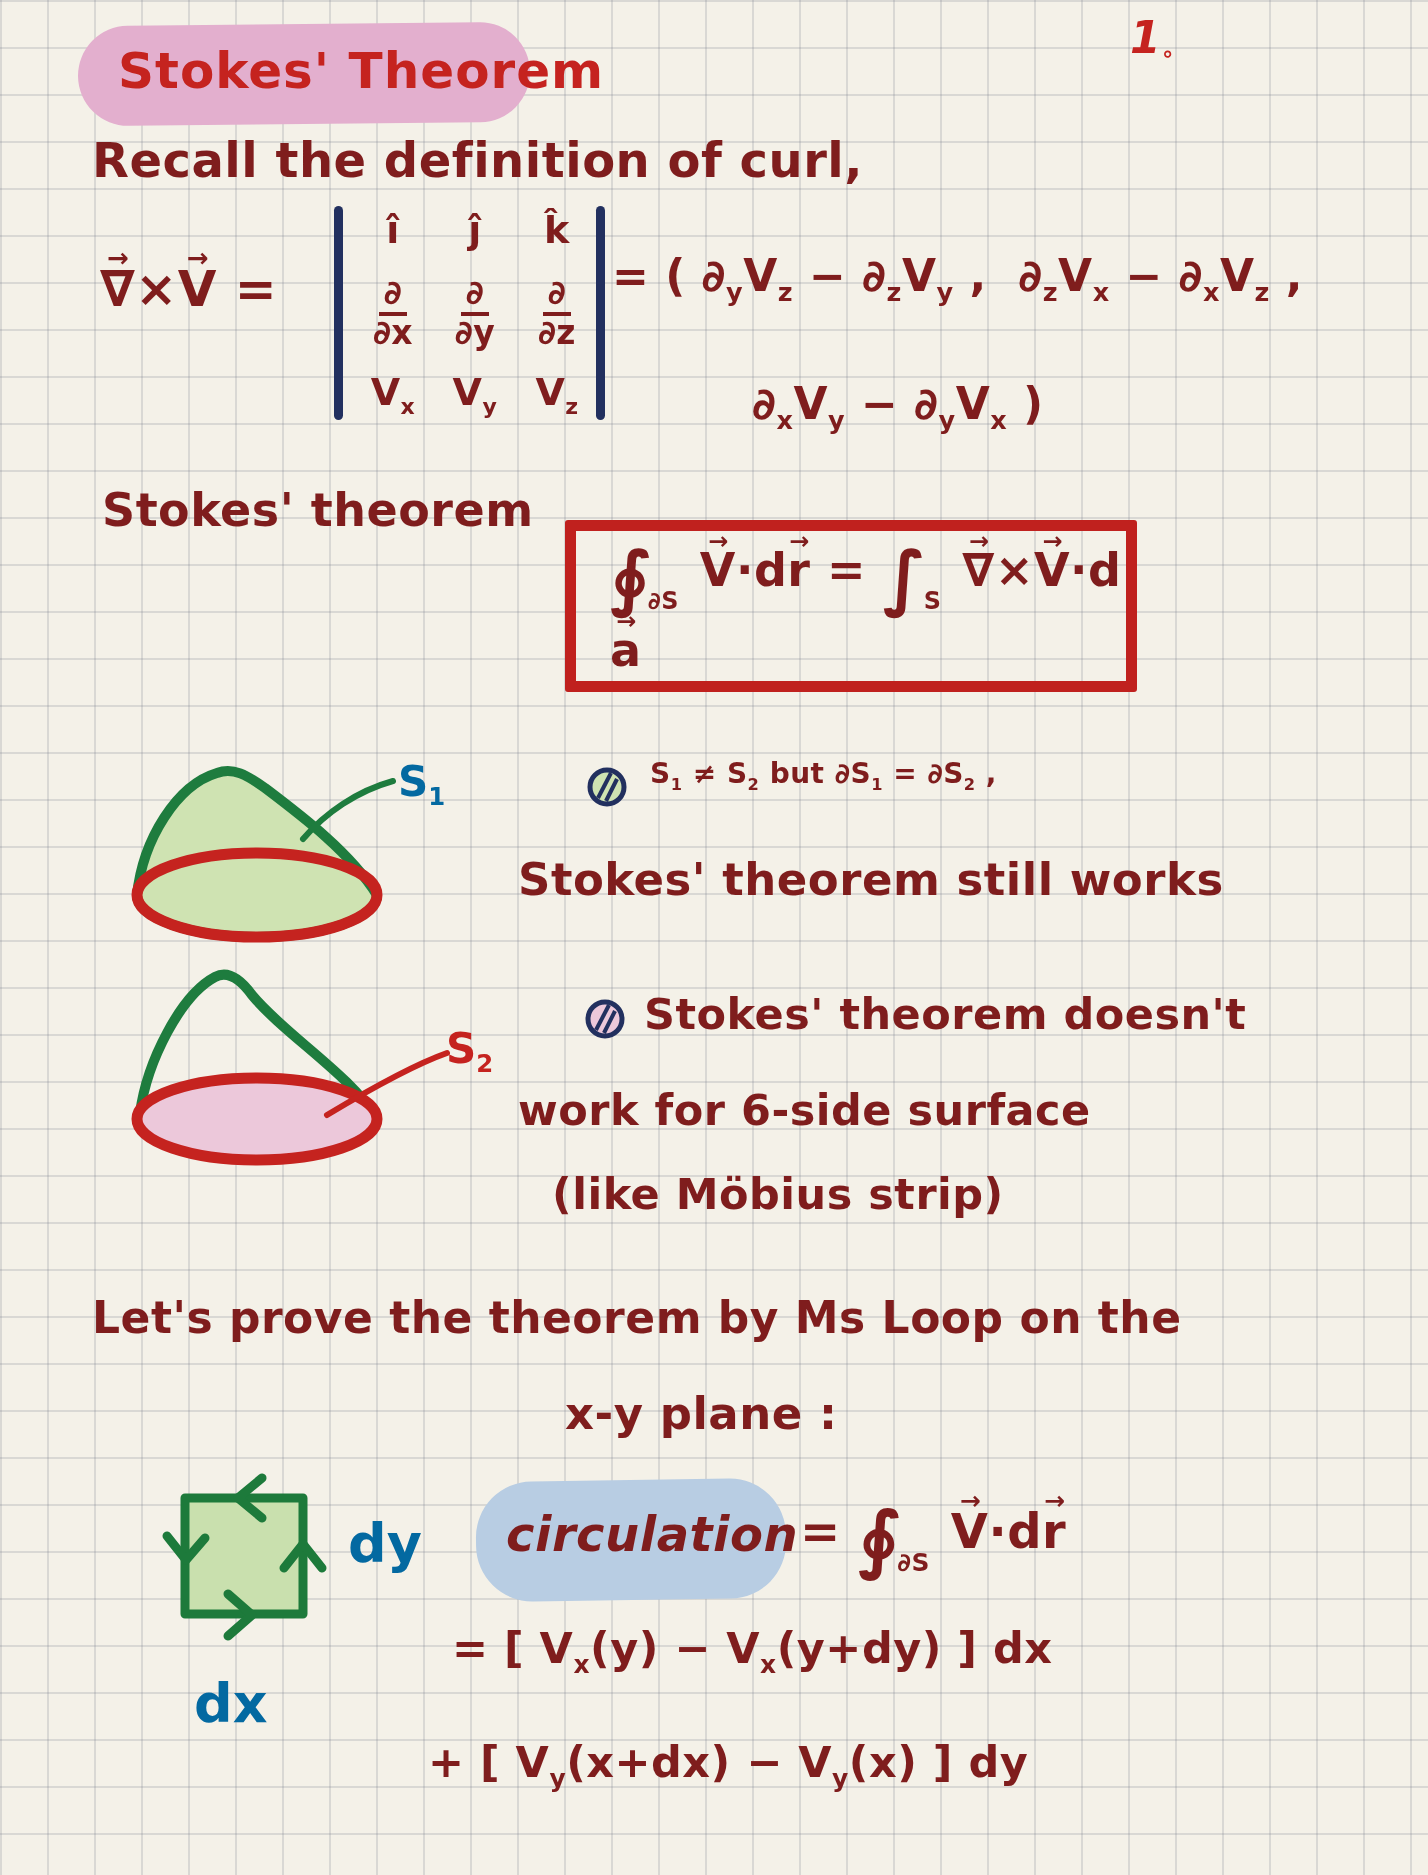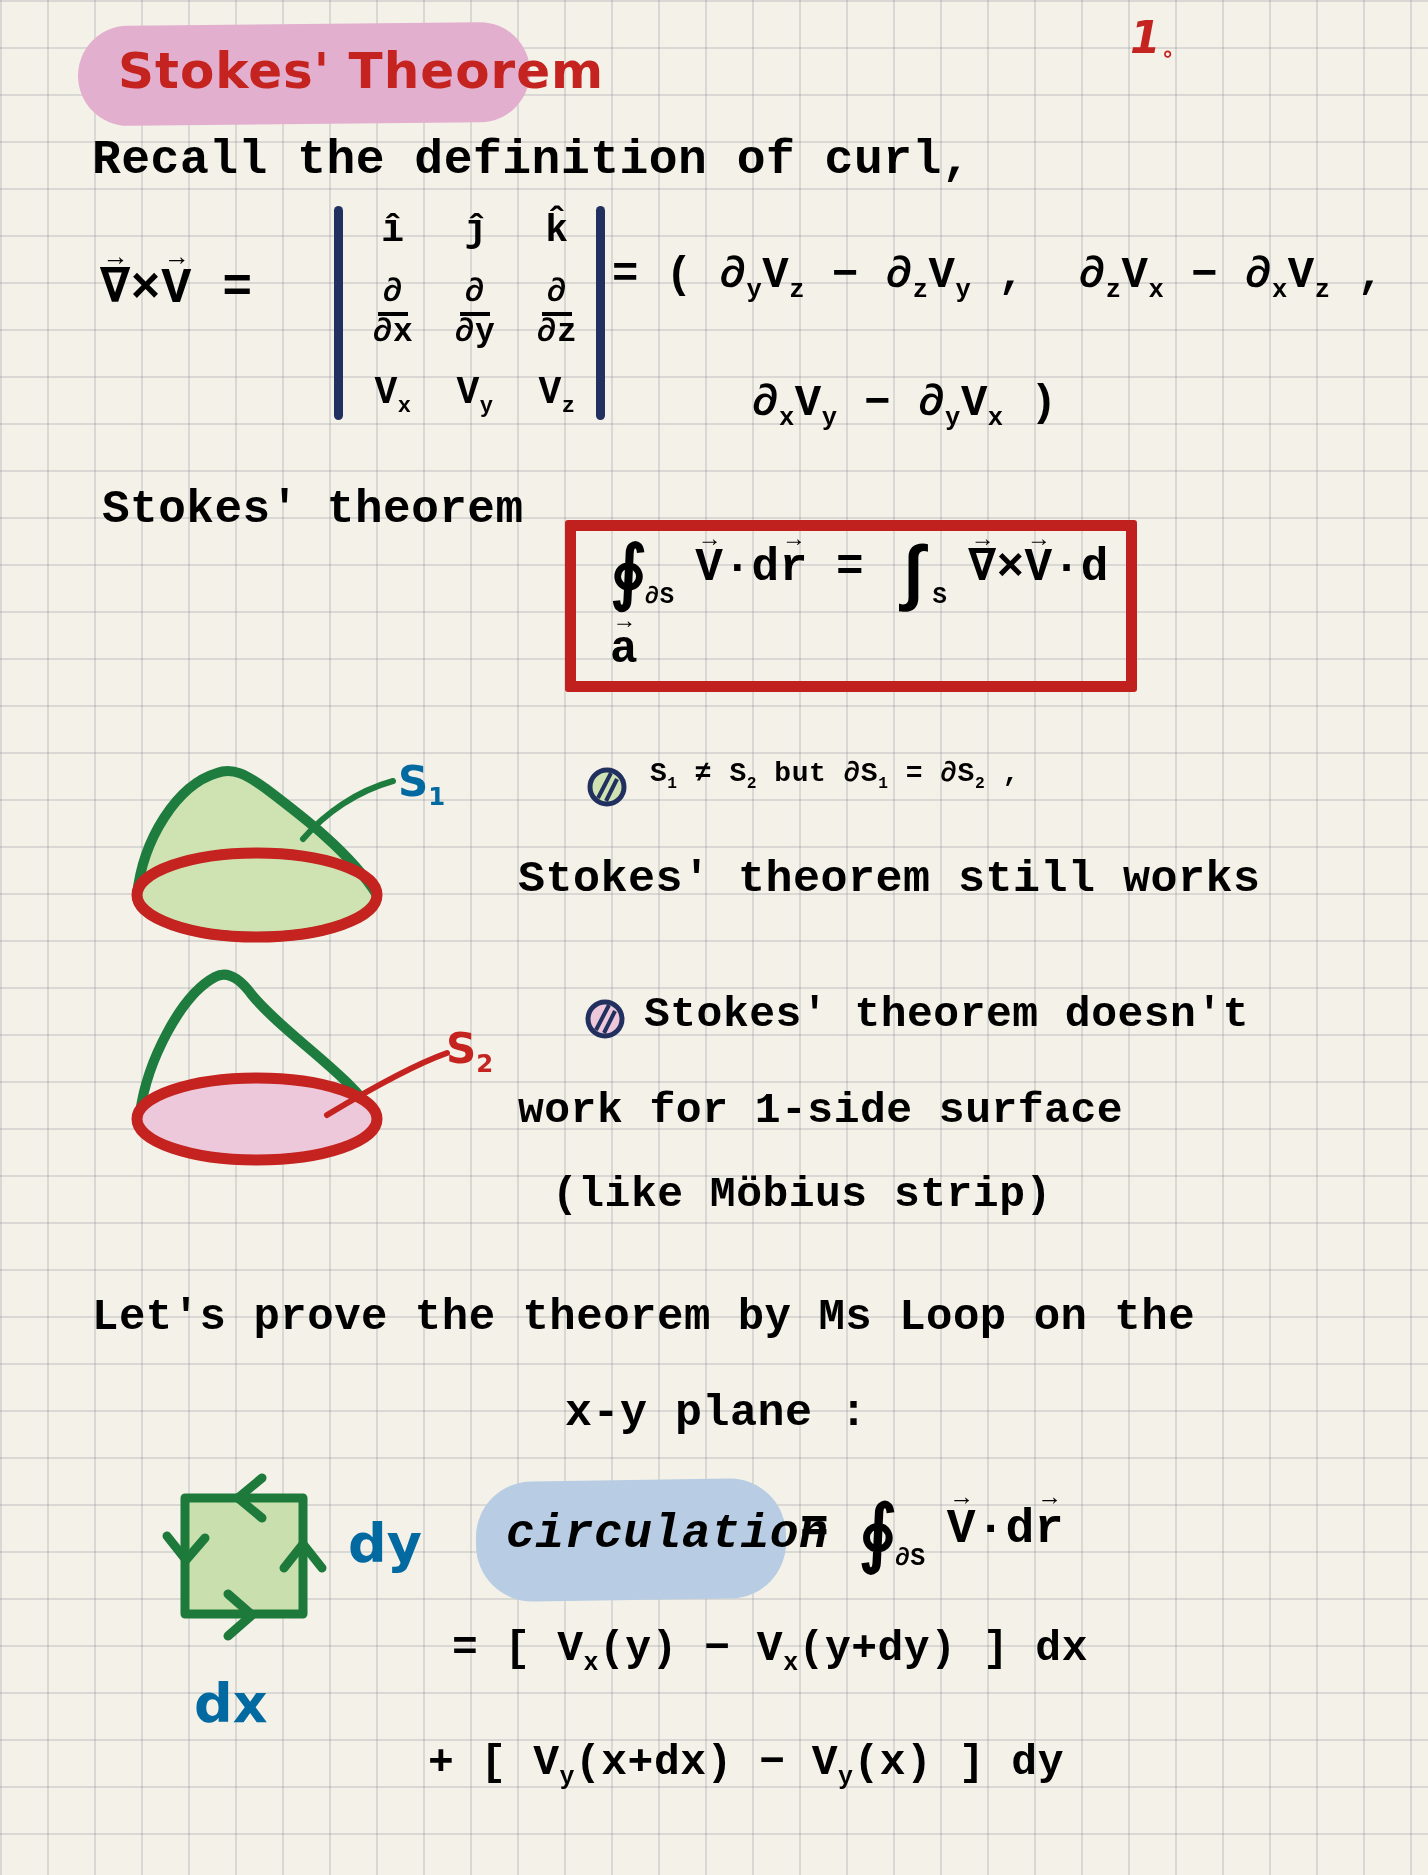--- a/index.html
+++ b/index.html
@@ -10,21 +10,21 @@
     background-color:#f4f1e8;
     background-image:
       linear-gradient(to right, rgba(110,115,130,0.20) 2px, transparent 2px),
       linear-gradient(to bottom, rgba(110,115,130,0.20) 2px, transparent 2px);
     background-size:47px 47px;
     overflow:hidden;
     color:#22305f;
     font-weight:bold;
   }
   .abs { position:absolute; }
-  .ink { color:#000000; letter-spacing:0.5px; line-height:1.25;font-family:Liberation Mono, monospace; }
+  .ink { color:#7f1d1d; letter-spacing:0.5px; line-height:1.25; }
   .red { color:#c5231f; }
   .green { color:#0369a1; }
   sub { font-size:0.58em; font-weight:inherit; }
   .vec { position:relative; display:inline-block; }
   .vec::after {
     content:'→';
     position:absolute; left:52%; top:-0.62em;
     transform:translateX(-50%);
     font-size:0.52em;
   }
@@ -108,21 +108,21 @@
   <path d="M 352 100 C 318 112 272 138 232 162" fill="none" stroke="#c5231f" stroke-width="6" stroke-linecap="round"></path>
 </svg>
 <div class="abs red" style="left:446px; top:1024px; font-size:42px;">S<sub>2</sub></div>
 
 <svg class="abs" style="left:582px; top:996px;" width="46" height="46" viewBox="0 0 46 46">
   <circle cx="23" cy="23" r="17" fill="#ecc8da" stroke="#22305f" stroke-width="5"></circle>
   <line x1="14" y1="34" x2="27" y2="9" stroke="#22305f" stroke-width="4"></line>
   <line x1="22" y1="37" x2="33" y2="15" stroke="#22305f" stroke-width="4"></line>
 </svg>
 <div class="abs ink" style="left:644px; top:988px; font-size:43px;">Stokes' theorem doesn't</div>
-<div class="abs ink" style="left:518px; top:1084px; font-size:43px;">work for 1-side surface</div>
+<div class="abs ink" style="left:518px; top:1084px; font-size:43px;">work for 6-side surface</div>
 <div class="abs ink" style="left:552px; top:1168px; font-size:43px;">(like Möbius strip)</div>
 
 <div class="abs ink" style="left:92px; top:1290px; font-size:44px;">Let's prove the theorem by Ms Loop on the</div>
 <div class="abs ink" style="left:565px; top:1386px; font-size:45px;">x-y plane :</div>
 
 <svg class="abs" style="left:140px; top:1450px;" width="230" height="230" viewBox="0 0 230 230">
   <rect x="45" y="48" width="118" height="116" fill="#c9e0ae" stroke="#1d7a3b" stroke-width="9" stroke-linejoin="round"></rect>
   <polyline points="122,28 98,48 122,68" fill="none" stroke="#1d7a3b" stroke-width="9" stroke-linecap="round" stroke-linejoin="round"></polyline>
   <polyline points="27,86 46,110 65,88" fill="none" stroke="#1d7a3b" stroke-width="9" stroke-linecap="round" stroke-linejoin="round"></polyline>
   <polyline points="144,118 163,94 182,118" fill="none" stroke="#1d7a3b" stroke-width="9" stroke-linecap="round" stroke-linejoin="round"></polyline>

